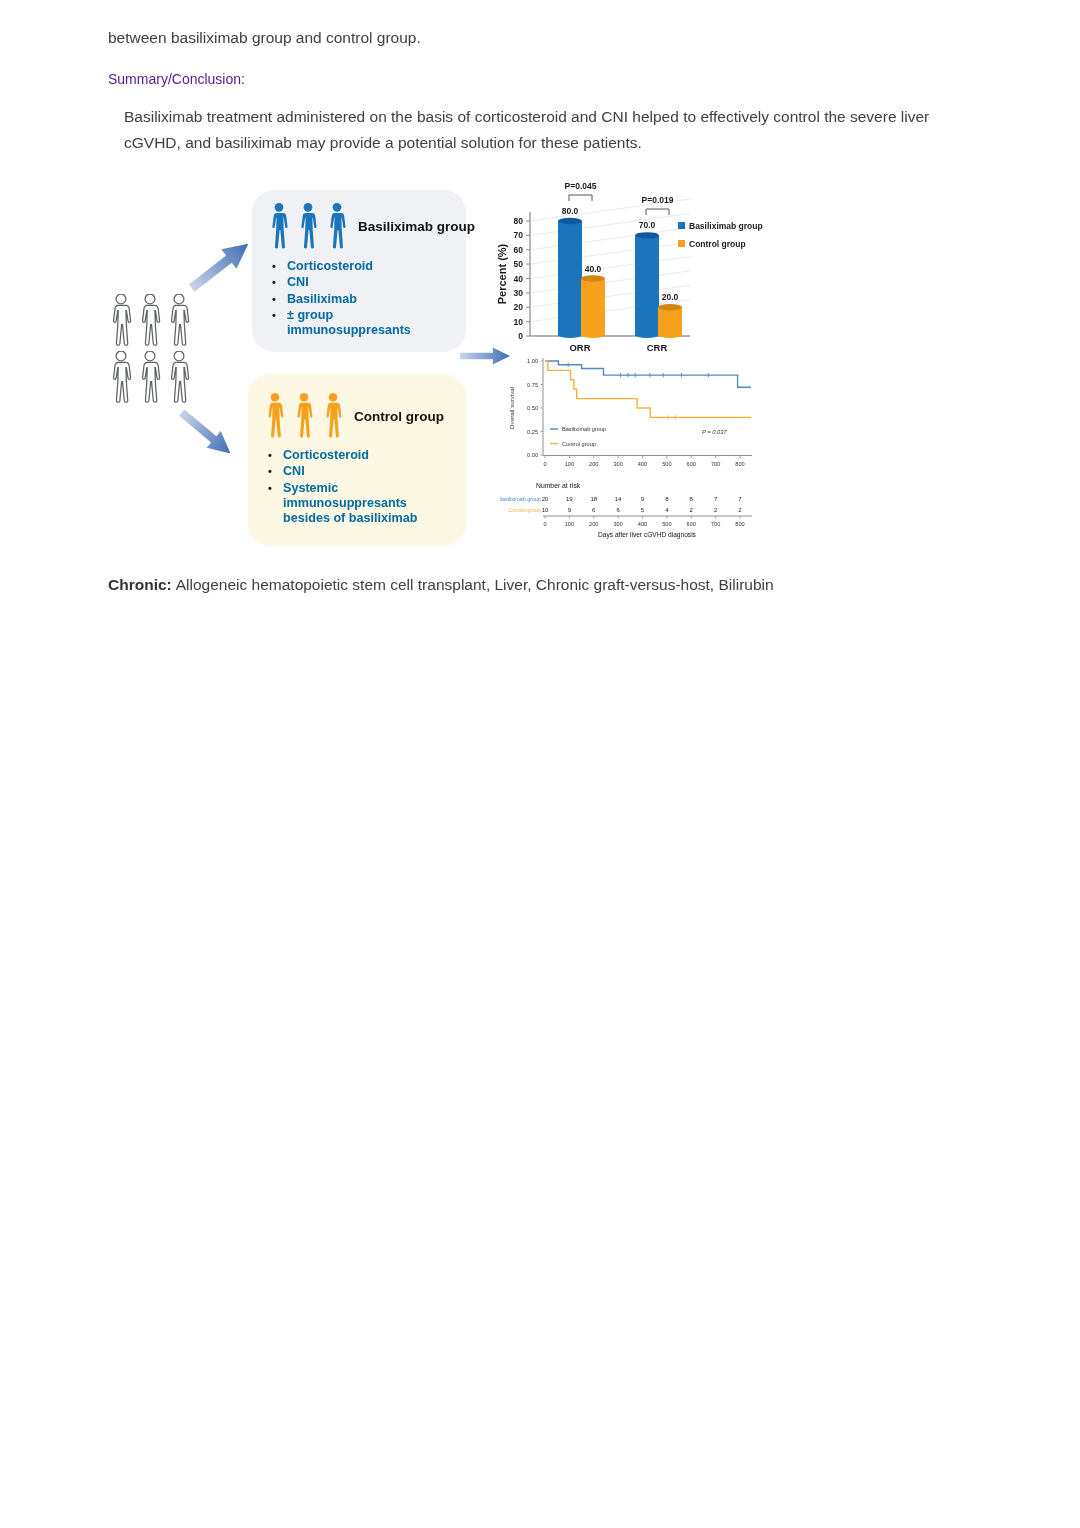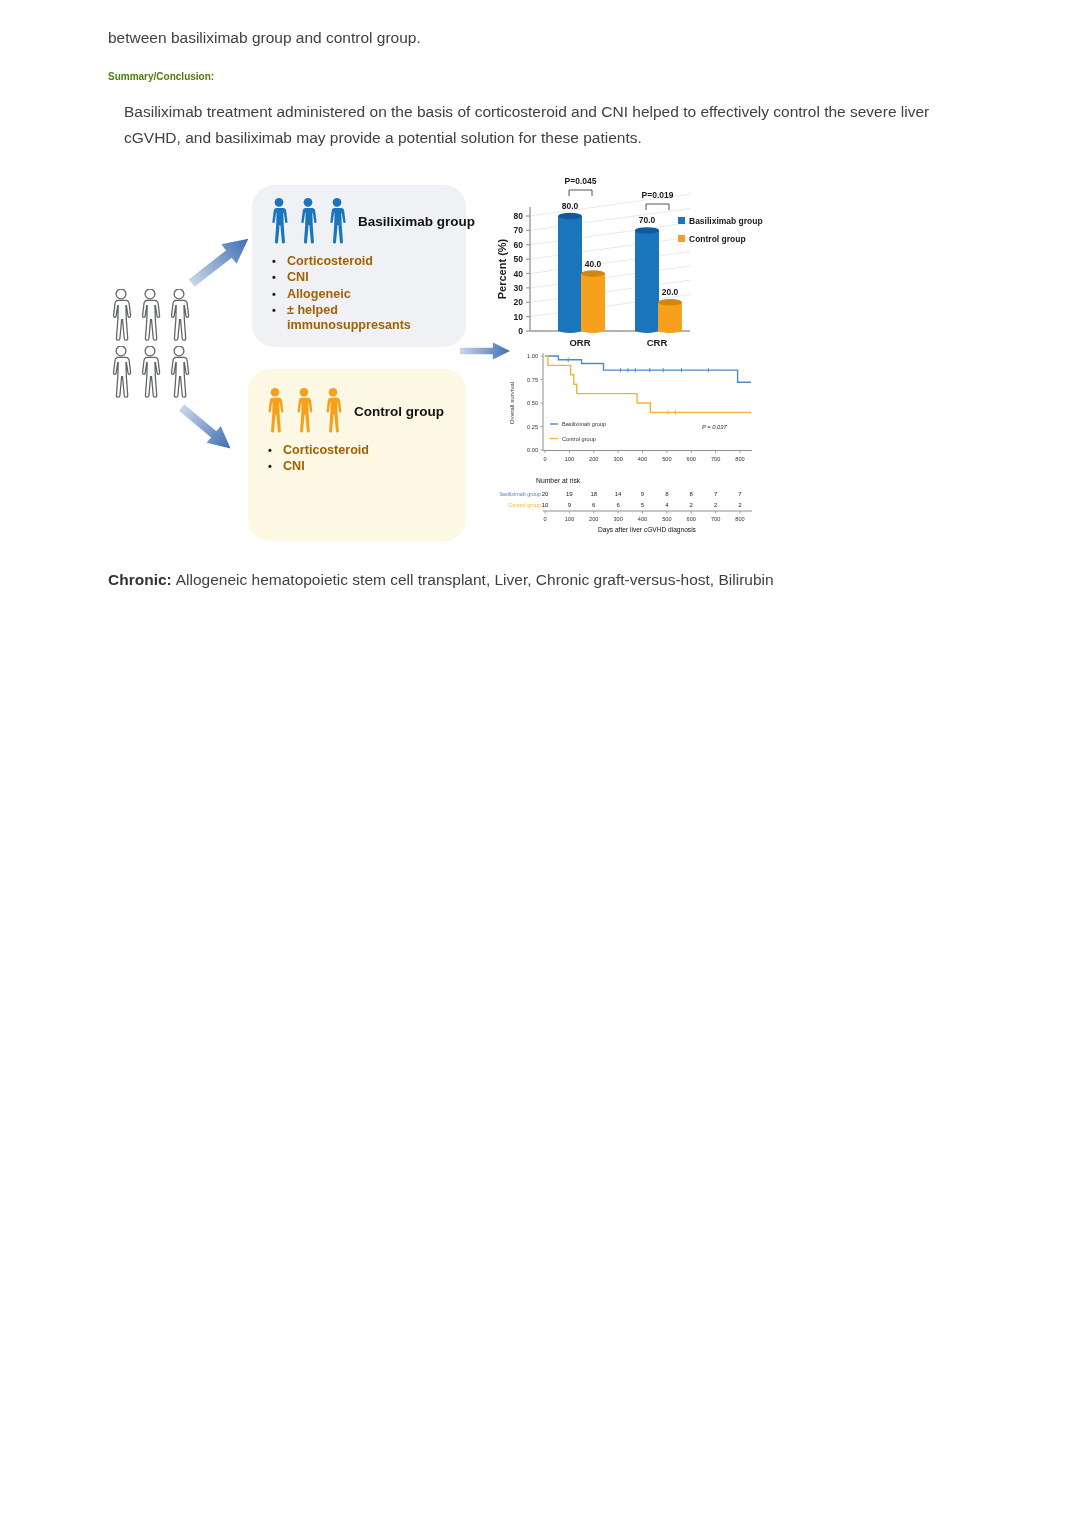--- a/index.html
+++ b/index.html
@@ -1,19 +1,19 @@
 <!DOCTYPE html>
 <html><head>
 <meta charset="utf-8">
 <style>
   html,body{margin:0;padding:0;background:#ffffff;}
   body{width:1080px;height:1528px;font-family:"Liberation Sans",sans-serif;color:#3d4145;position:relative;overflow:hidden;}
   .page{padding:26px 108px 0 108px;}
   .intro{font-size:15.5px;margin:0 0 0 0;line-height:24px;}
-  .summary-head{font-size:10px;font-weight:bold;color:#4d7c0f;margin:21px 0 0 0;}
+  .summary-head{font-size:14px;font-weight:normal;color:#4c1d95;margin:21px 0 0 0;}
   .summary-text{font-size:15.5px;line-height:26px;max-width:858px;margin:17px 0 0 16px;}
   .figure{position:relative;width:710px;height:378px;margin:18px 0 0 -8px;}
   .figure *{box-sizing:border-box;}
   .abs{position:absolute;}
   
   .people-grid{left:8px;top:120px;display:grid;grid-template-columns:repeat(3,26px);grid-auto-rows:53px;column-gap:3px;row-gap:4px;}
   .man{display:block;}
   .man.outline{fill:#ffffff;stroke:#606468;stroke-width:1.3px;}
   .man.blue{fill:#1B75BC;}
   .man.orange{fill:#F6A01B;}
@@ -23,21 +23,21 @@
   .arrow-down{left:74px;top:246px;transform:rotate(40deg);}
   .arrow-right{left:360px;top:168px;}
   
   .gbox{border-radius:22px;padding:13px 12px 8px 16px;}
   .box-basiliximab{left:152px;top:16px;width:214px;height:162px;background:#EFF1F4;}
   .box-control{left:148px;top:200px;width:218px;height:172px;background:#FCF8E3;padding-top:19px;}
   .box-head{display:flex;align-items:center;}
   .box-icons{display:flex;gap:7px;}
   .box-title{font-weight:bold;font-size:13.5px;color:#121212;margin-left:10px;white-space:nowrap;}
   .bullets{list-style:none;margin:9px 0 0 0;padding:0 0 0 4px;}
-  .bullets li{position:relative;padding-left:15px;font-size:12.6px;font-weight:bold;color:#a16207;line-height:15.3px;margin-top:1px;}
+  .bullets li{position:relative;padding-left:15px;font-size:12.6px;font-weight:bold;color:#0369a1;line-height:15.3px;margin-top:1px;}
   .bullets li::before{content:"•";position:absolute;left:0;top:0;font-size:11px;color:#1a1a1a;}
   
   .chart-svg text{font-family:"Liberation Sans",sans-serif;}
   #bar-chart{left:395px;top:2px;}
   #km-chart{left:400px;top:176px;}
   .keywords{font-size:15.5px;margin:24px 0 0 0;}
   .keywords .kw-label{font-weight:bold;color:#2f3337;margin-right:4px;}
   .hidden-defs{position:absolute;width:0;height:0;overflow:hidden;}
 </style>
 </head>
@@ -108,22 +108,22 @@
             </svg>
           <svg class="man blue" width="22" height="47" viewBox="0 0 24 54">
               <use href="#man-shape"></use>
             </svg>
         </div>
         <span class="box-title">Basiliximab group</span>
       </div>
       <ul class="bullets">
         <li>Corticosteroid</li>
         <li>CNI</li>
-        <li>Allogeneic</li>
-        <li>± helped immunosuppresants</li>
+        <li>Basiliximab</li>
+        <li>± group immunosuppresants</li>
       </ul>
     </div>
 
     <div class="abs gbox box-control">
       <div class="box-head">
         <div class="box-icons">
           <svg class="man orange" width="22" height="46" viewBox="0 0 24 54">
               <use href="#man-shape"></use>
             </svg>
           <svg class="man orange" width="22" height="46" viewBox="0 0 24 54">
@@ -131,20 +131,21 @@
             </svg>
           <svg class="man orange" width="22" height="46" viewBox="0 0 24 54">
               <use href="#man-shape"></use>
             </svg>
         </div>
         <span class="box-title">Control group</span>
       </div>
       <ul class="bullets">
         <li>Corticosteroid</li>
         <li>CNI</li>
+        <li>Systemic immunosuppresants besides of basiliximab</li>
       </ul>
     </div>
 
     <svg id="bar-chart" class="abs chart-svg" width="300" height="182" viewBox="0 0 300 182">
         <line x1="35" y1="145.625" x2="195" y2="123.625" stroke="#eaeaea" stroke-width="1"></line>
         <line x1="35" y1="131.25" x2="195" y2="109.25" stroke="#eaeaea" stroke-width="1"></line>
         <line x1="35" y1="116.875" x2="195" y2="94.875" stroke="#eaeaea" stroke-width="1"></line>
         <line x1="35" y1="102.5" x2="195" y2="80.5" stroke="#eaeaea" stroke-width="1"></line>
         <line x1="35" y1="88.125" x2="195" y2="66.125" stroke="#eaeaea" stroke-width="1"></line>
         <line x1="35" y1="73.75" x2="195" y2="51.75" stroke="#eaeaea" stroke-width="1"></line>

